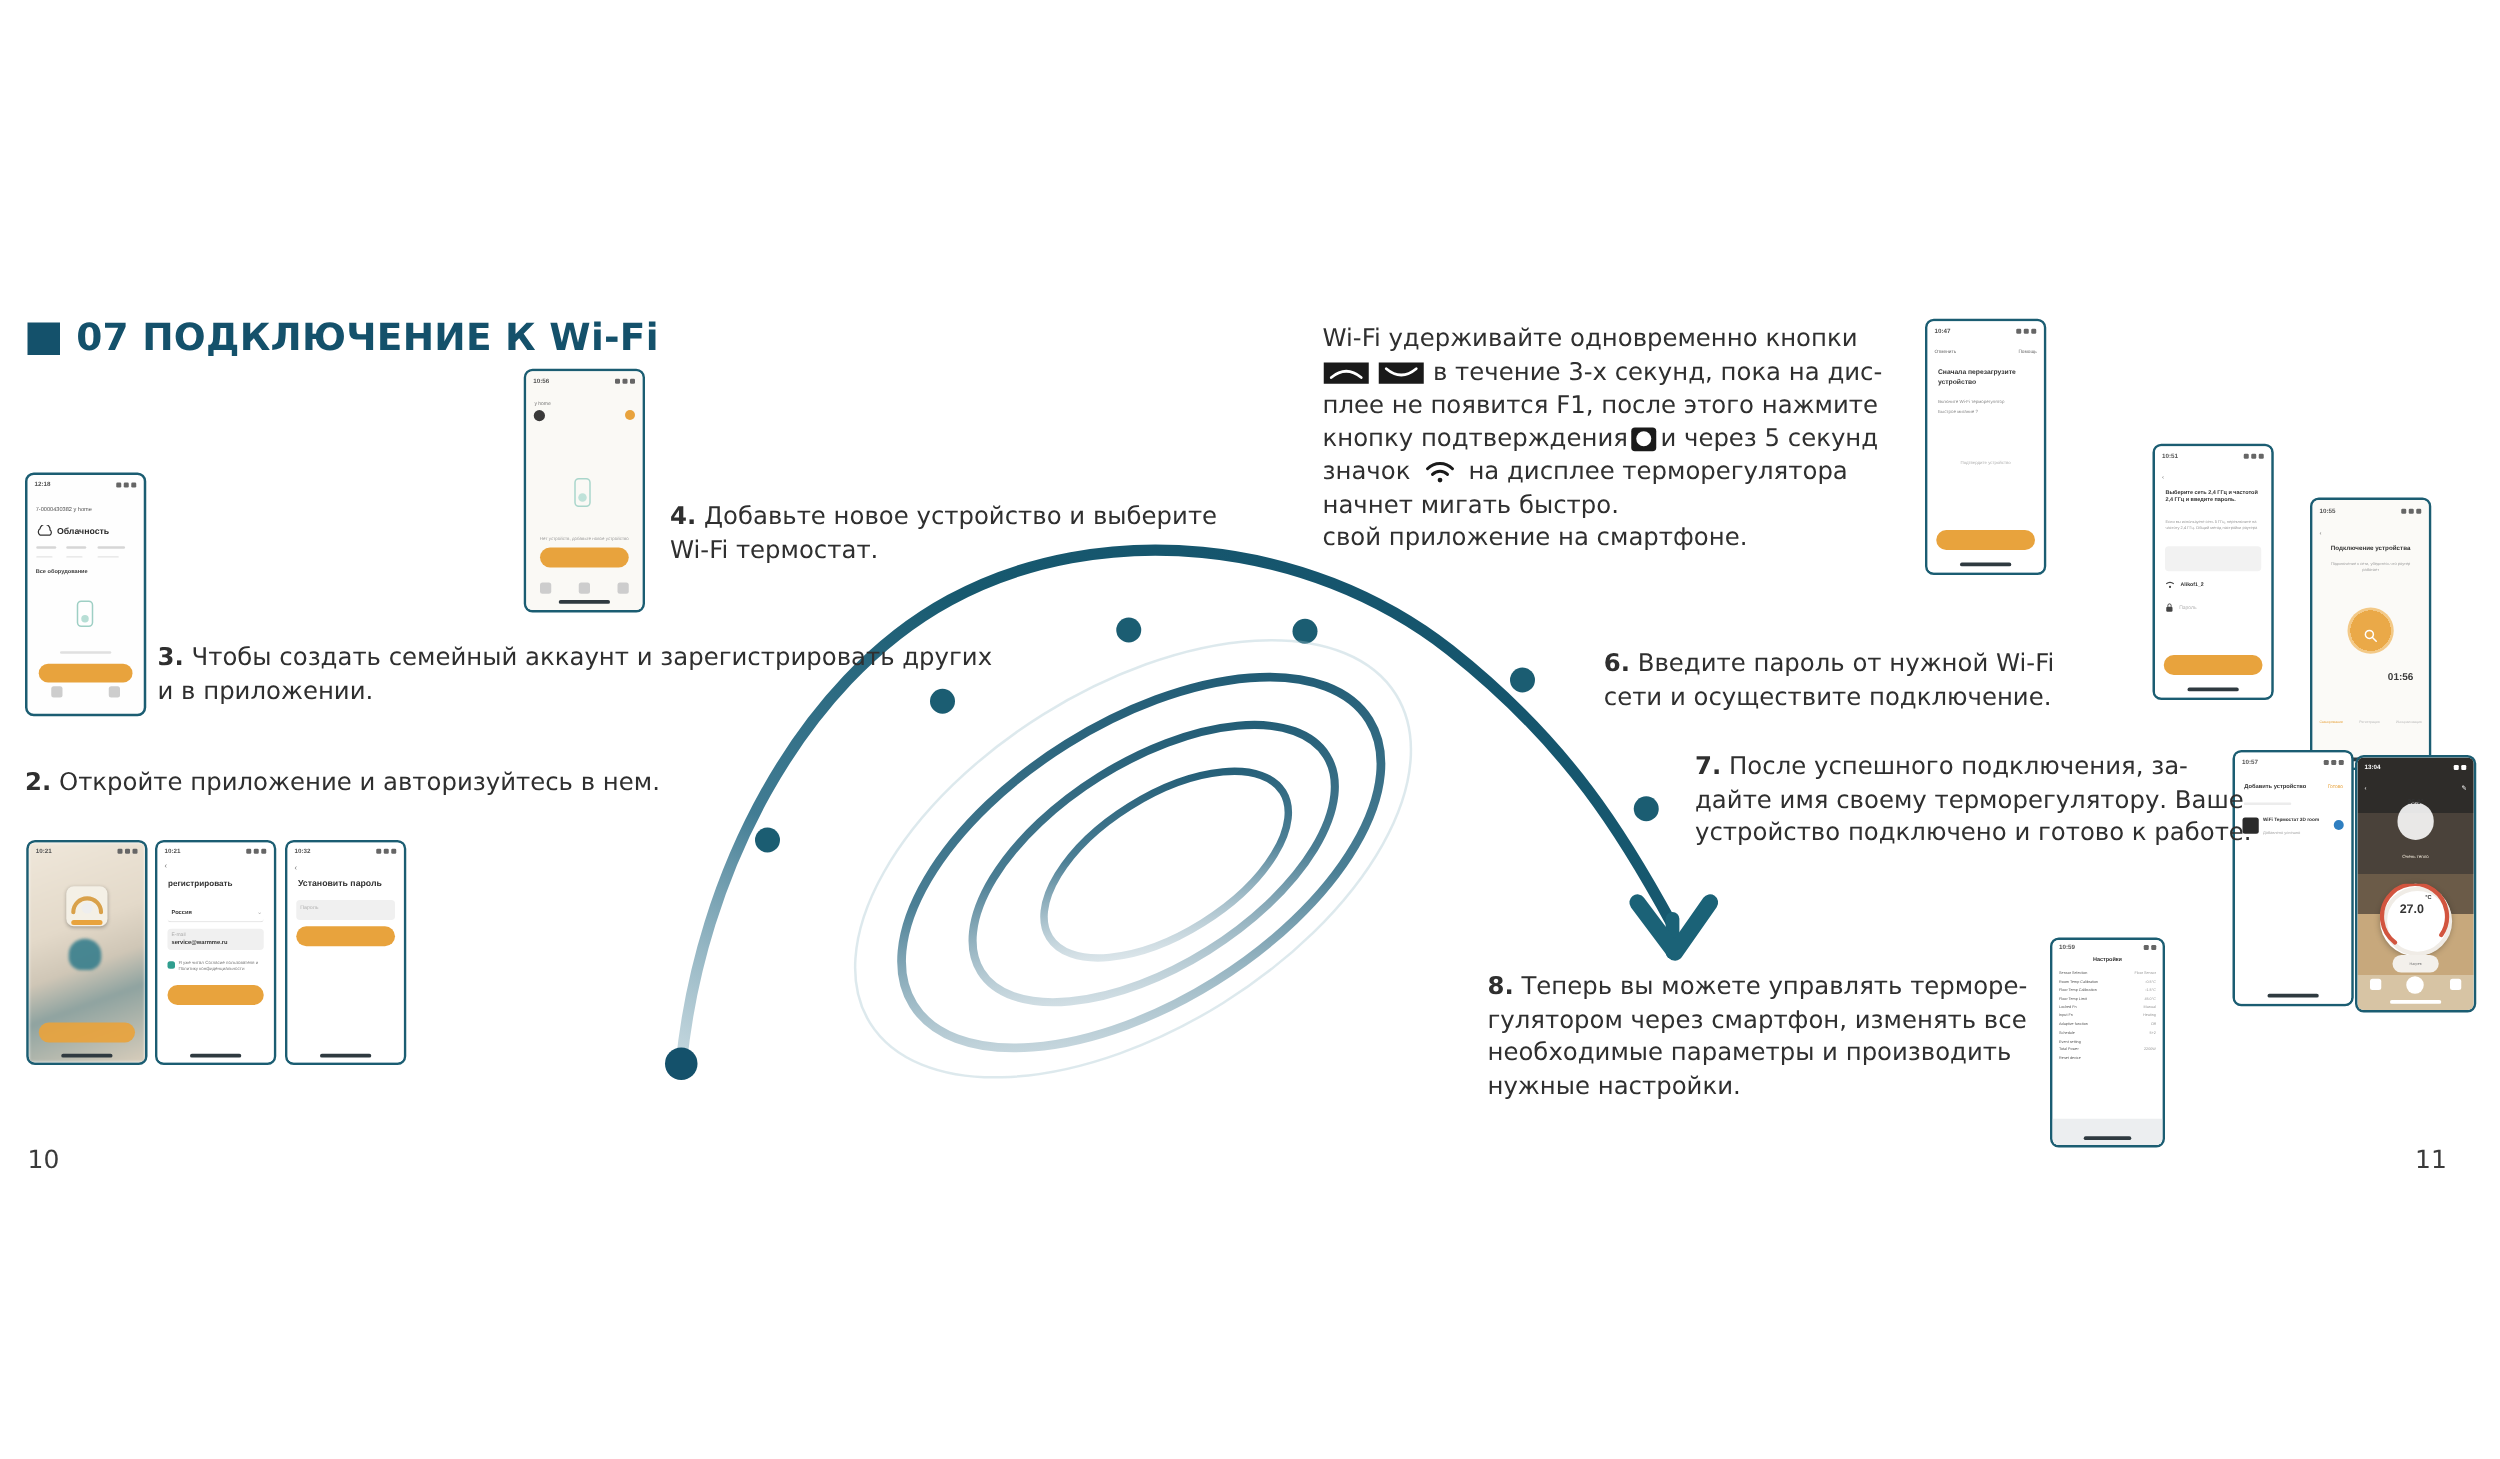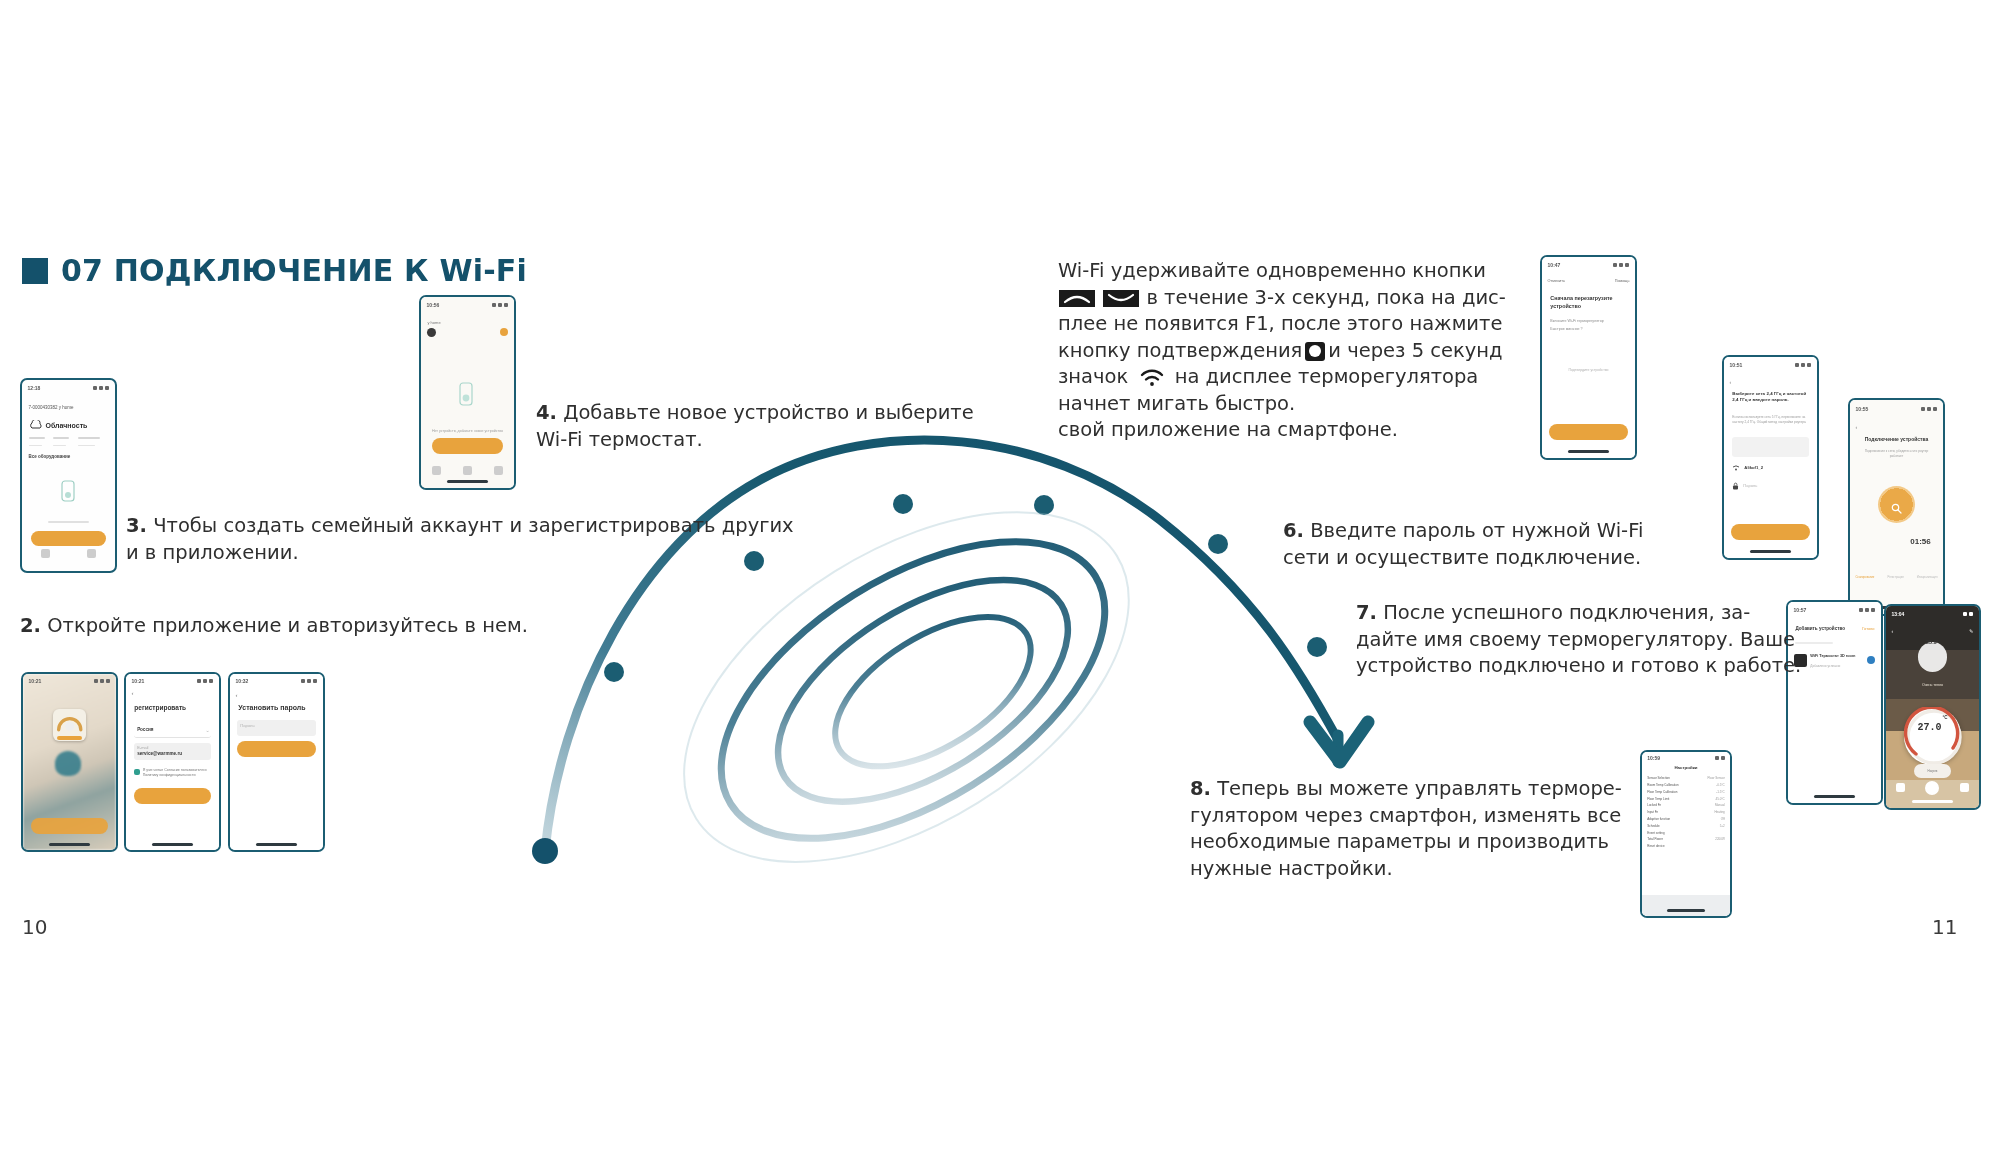--- a/index.html
+++ b/index.html
@@ -426,21 +426,21 @@
         <span style="font-size:5.5px;font-weight:700;color:#333;">25.9°</span>
       </div>
       <div style="position:absolute;left:0;right:0;top:38%;text-align:center;font-size:3.6px;color:#efe7d8;">Очень тепло</div>
       <div style="position:absolute;left:19%;top:50%;width:62%;height:0;padding-bottom:62%;border-radius:50%;
                   background:#fff;box-shadow:0 1px 5px rgba(0,0,0,.3);"></div>
       <svg style="position:absolute;left:19%;top:50%;" width="60" height="60" viewBox="0 0 60 60">
         <circle cx="30" cy="30" r="26" fill="none" stroke="#f0ece6" stroke-width="3.4"></circle>
         <path d="M 12 47 A 26 26 0 1 1 49 41" fill="none" stroke="#d2553f" stroke-width="3.4" stroke-linecap="round"></path>
       </svg>
       <div style="position:absolute;left:19%;top:50%;width:62%;height:40px;display:flex;align-items:center;justify-content:center;gap:1px;">
-        <span style="font-size:10px;font-weight:700;color:#333;font-family:Liberation Mono, monospace;">27.0</span>
+        <span style="font-size:10px;font-weight:700;color:#333;">27.0</span>
         <span style="font-size:4.5px;font-weight:700;color:#333;align-self:flex-start;margin-top:8px;">°C</span>
       </div>
       <div style="position:absolute;left:30%;top:78%;width:40%;height:7%;border-radius:8px;background:#f3f0eb;
                   display:flex;align-items:center;justify-content:center;font-size:3px;color:#777;">Нагрев</div>
       <div class="ph-nav" style="bottom:4%;">
           <span style="background:#fff;"></span>
           <span style="background:#fff;width:14px;height:14px;border-radius:50%;"></span>
           <span style="background:#fff;"></span>
         </div>
       <div class="homebar" style="background:#fff;"></div>

